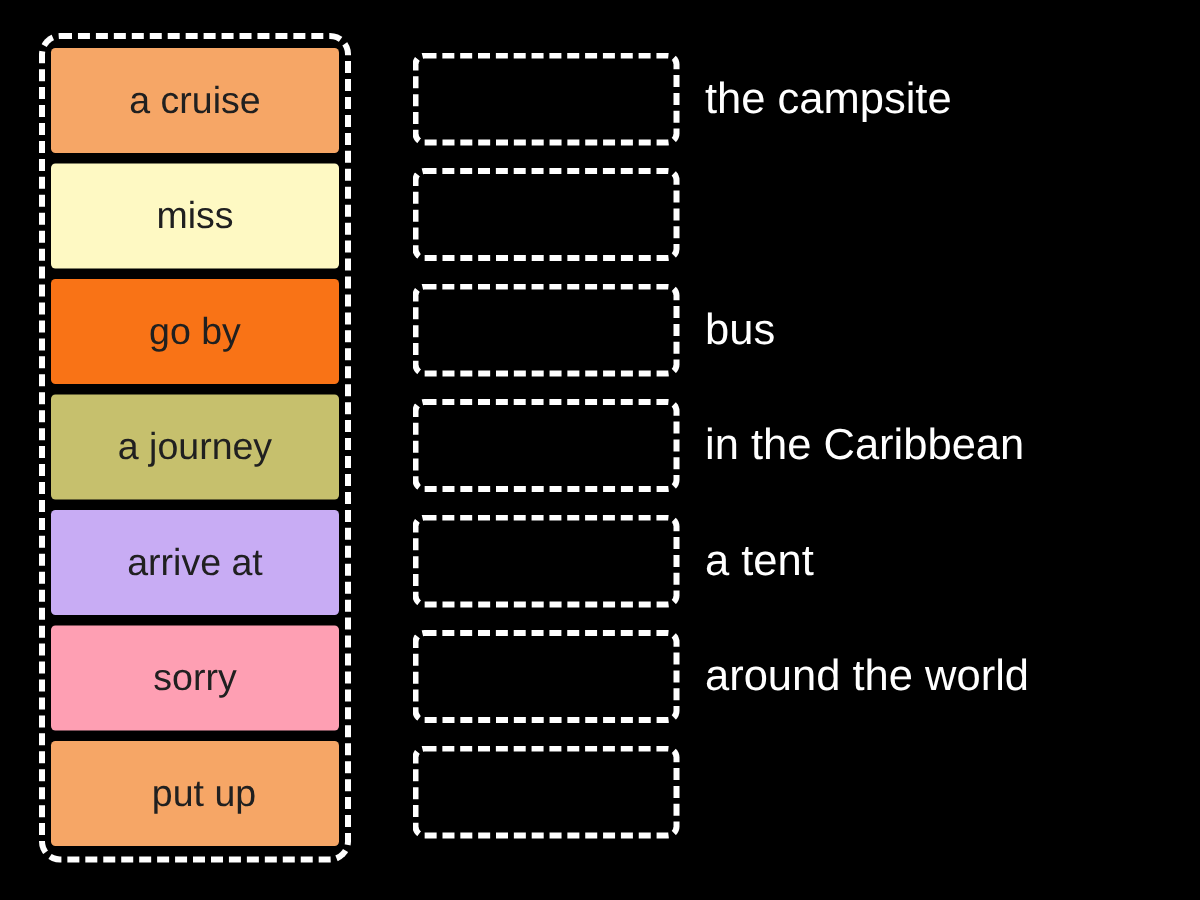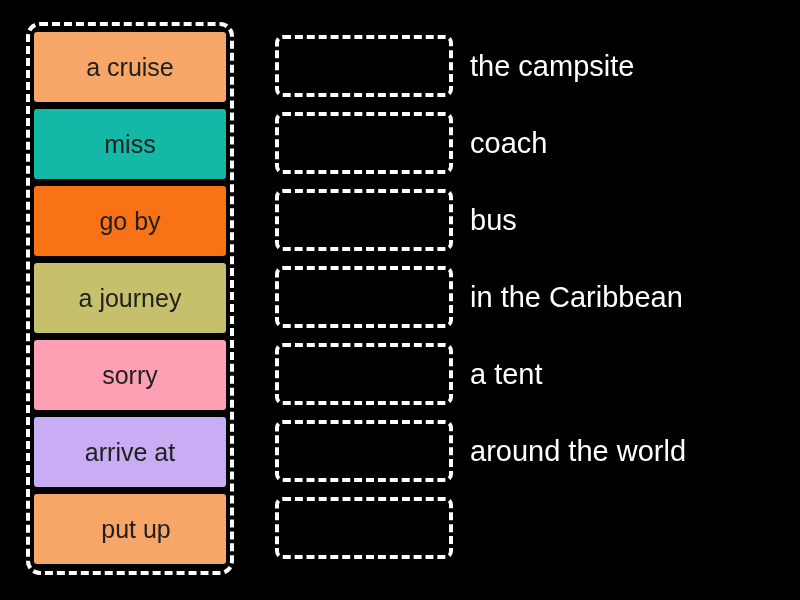--- a/index.html
+++ b/index.html
@@ -70,36 +70,35 @@
     color: #ffffff;
     font-size: 29px;
     white-space: nowrap;
   }
 </style>
 </head>
 <body>
 
 <div class="left-panel">
   <div class="tile" style="background-color: rgb(246, 166, 102);">a cruise</div>
-  <div class="tile" style="background-color: #14b8a6;">miss</div>
+  <div class="tile" style="background-color: #fef9c3;">miss</div>
   <div class="tile" style="background-color: #f97316;">go by</div>
   <div class="tile" style="background-color: rgb(198, 192, 109);">a journey</div>
+  <div class="tile" style="background-color: rgb(200, 172, 244);">arrive at</div>
   <div class="tile" style="background-color: rgb(254, 159, 179);">sorry</div>
-  <div class="tile" style="background-color: rgb(200, 172, 244);">arrive at</div>
   <div class="tile" style="background-color: rgb(246, 166, 102); padding-left: 12px;">put up</div>
 </div>
 
 <div class="right-panel">
   <div class="match-row">
     <div class="slot"></div>
     <span class="match-label">the campsite</span>
   </div>
   <div class="match-row">
     <div class="slot"></div>
-    <span class="match-label">coach</span>
   </div>
   <div class="match-row">
     <div class="slot"></div>
     <span class="match-label">bus</span>
   </div>
   <div class="match-row">
     <div class="slot"></div>
     <span class="match-label">in the Caribbean</span>
   </div>
   <div class="match-row">

